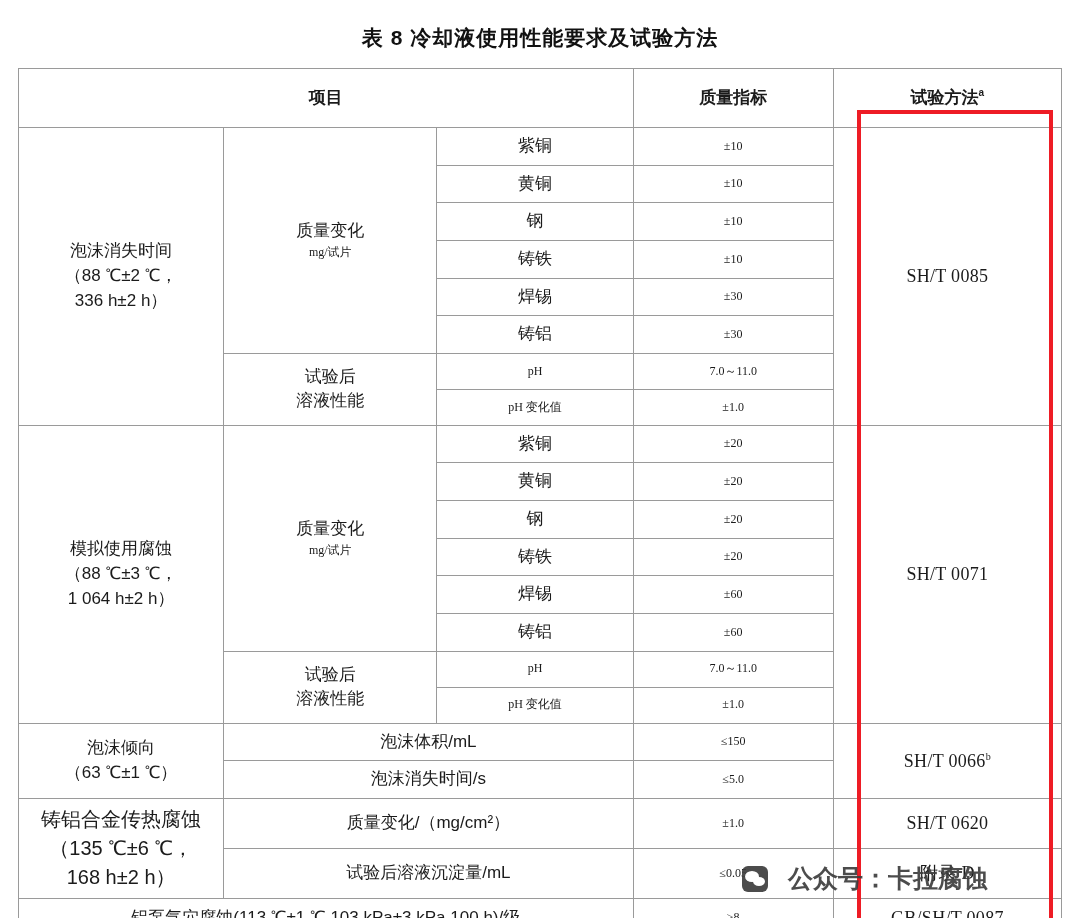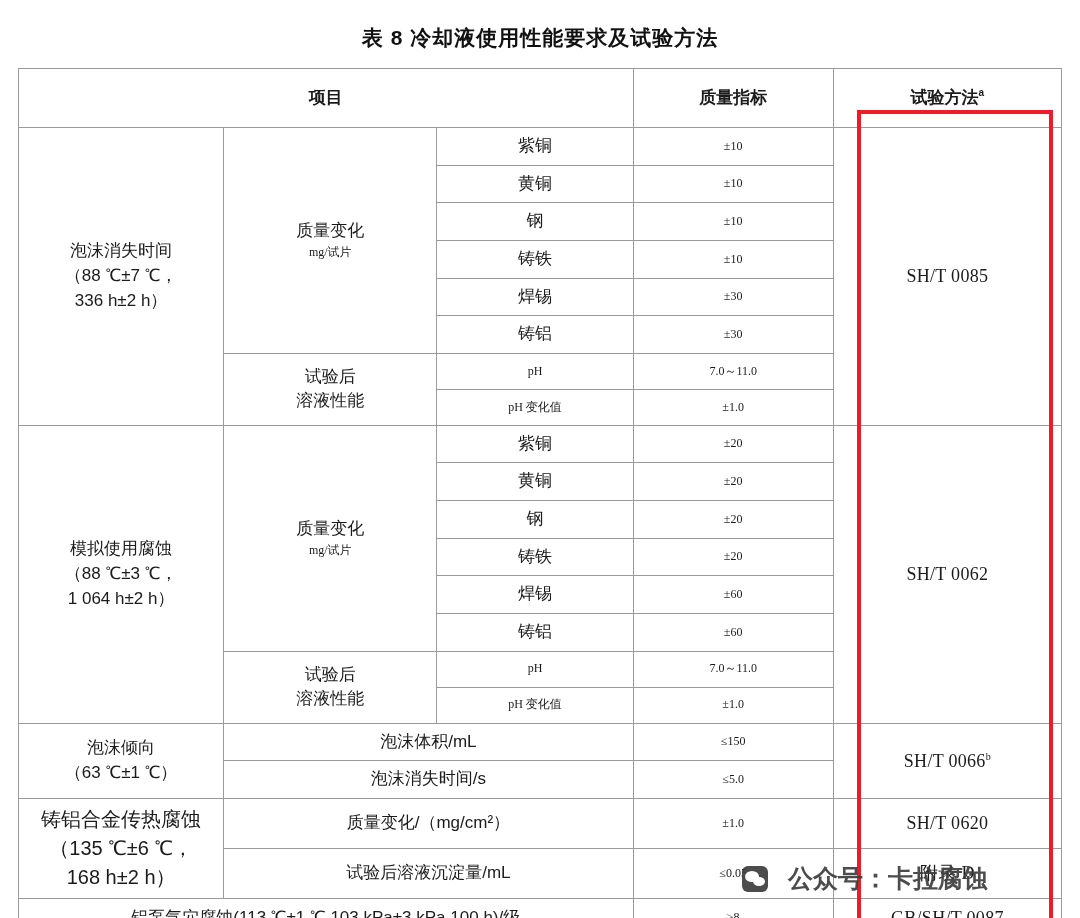--- a/index.html
+++ b/index.html
@@ -178,21 +178,21 @@
 
         <tr class="outer-top hdr-row">
           <th colspan="3">项目</th>
           <th>质量指标</th>
           <th><span>试验方法</span><sup>a</sup></th>
         </tr>
 
         <tr class="rowh group-start">
           <td rowspan="8" class="cell-left cell-item">
             <span class="sub">泡沫消失时间</span>
-            <span class="sub">（88 ℃±7 ℃，</span>
+            <span class="sub">（88 ℃±2 ℃，</span>
             <span class="sub">336 h±2 h）</span>
           </td>
           <td rowspan="6" class="cell-item">
             <span class="sub">质量变化</span>
             <span class="sub mono">mg/试片</span>
           </td>
           <td class="cell-item">紫铜</td>
           <td class="mono">±10</td>
           <td rowspan="8" class="method">SH/T 0085</td>
         </tr>
@@ -234,21 +234,21 @@
             <span class="sub">模拟使用腐蚀</span>
             <span class="sub">（88 ℃±3 ℃，</span>
             <span class="sub">1 064 h±2 h）</span>
           </td>
           <td rowspan="6" class="cell-item">
             <span class="sub">质量变化</span>
             <span class="sub mono">mg/试片</span>
           </td>
           <td class="cell-item">紫铜</td>
           <td class="mono">±20</td>
-          <td rowspan="8" class="method">SH/T 0062</td>
+          <td rowspan="8" class="method">SH/T 0071</td>
         </tr>
         <tr class="rowh">
           <td class="cell-item">黄铜</td>
           <td class="mono">±20</td>
         </tr>
         <tr class="rowh">
           <td class="cell-item">钢</td>
           <td class="mono">±20</td>
         </tr>
         <tr class="rowh">

